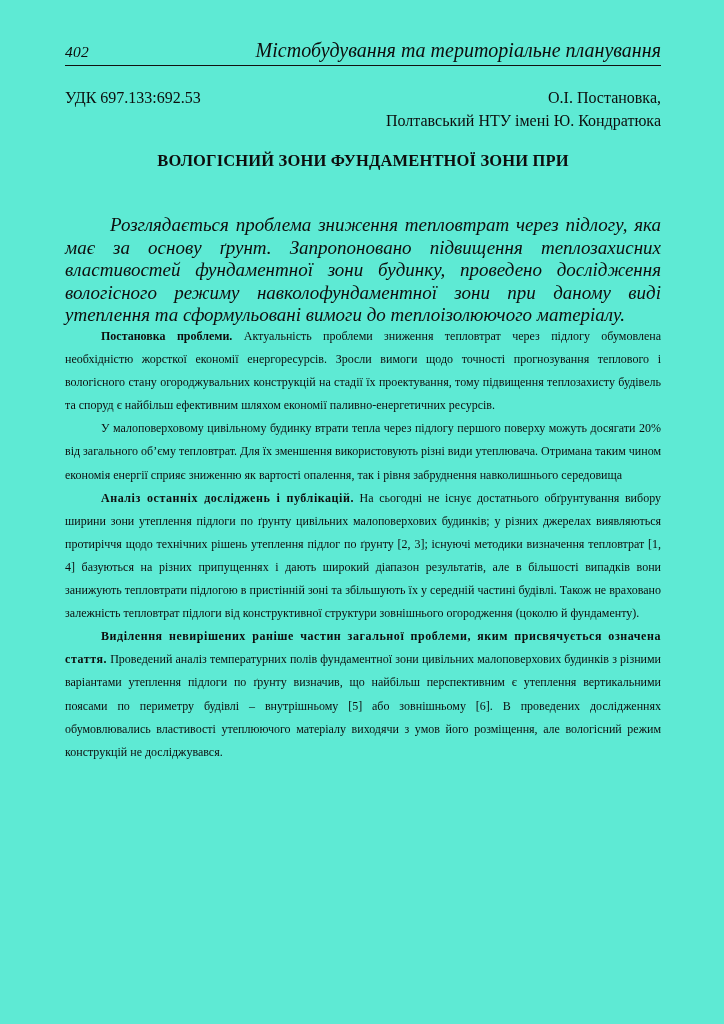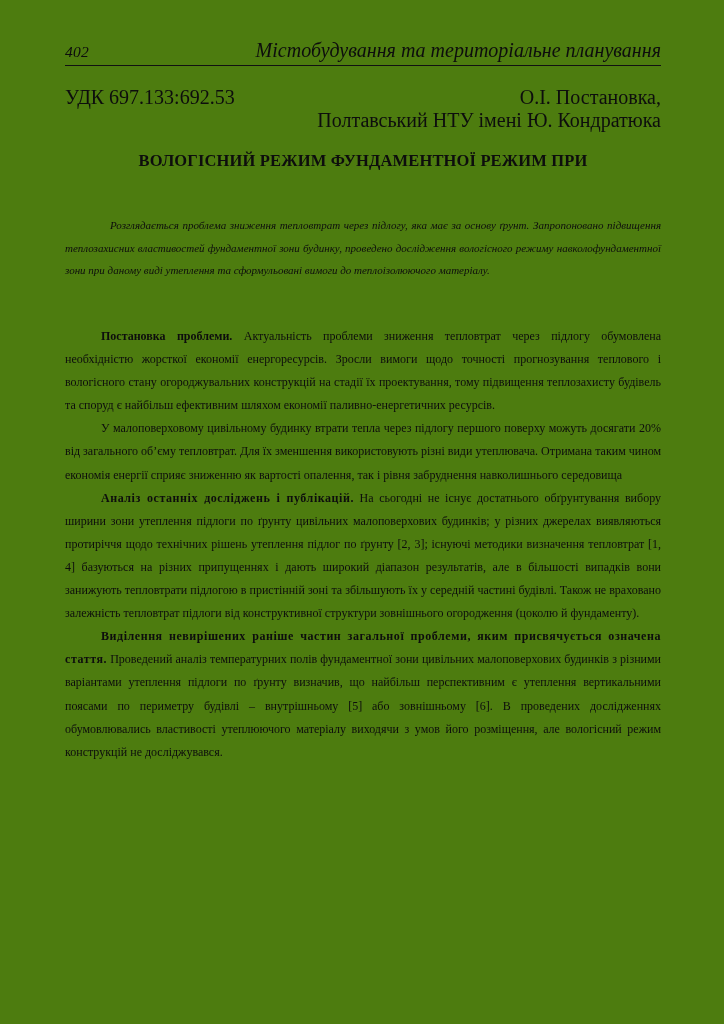--- a/index.html
+++ b/index.html
@@ -15,21 +15,21 @@
     color: #0d0d0d;
     overflow: hidden;
   }
 
   .page {
     position: absolute;
     left: 0;
     top: 0;
     width: 724px;
     height: 1024px;
-    background: #4d7c0f;
+    background: #5eead4;
   }
 
   
   .running-head {
     position: absolute;
     left: 65px;
     top: 40px;
     width: 596px;
     display: flex;
     align-items: baseline;
@@ -50,21 +50,21 @@
     font-size: 20px;
     white-space: nowrap;
   }
 
   
   .byline-block {
     position: absolute;
     left: 65px;
     top: 86px;
     width: 596px;
-    font-size: 20px;
+    font-size: 16px;
     line-height: 23px;
   }
   .byline-row {
     display: flex;
     justify-content: space-between;
     align-items: baseline;
   }
   .udc {
     white-space: nowrap;
   }
@@ -92,21 +92,21 @@
     display: block;
   }
 
   
   .abstract {
     position: absolute;
     left: 65px;
     top: 214px;
     width: 596px;
     font-style: italic;
-    font-size: 11px;
+    font-size: 19px;
     line-height: 22.5px;
     text-align: justify;
     text-justify: inter-word;
     text-indent: 45px;
   }
 
   
   .body-text {
     position: absolute;
     left: 65px;
@@ -141,21 +141,21 @@
 
   <div class="byline-block">
     <div class="byline-row">
       <span class="udc">УДК 697.133:692.53</span>
       <span class="author">О.І. Постановка,</span>
     </div>
     <div class="affiliation">Полтавський НТУ імені Ю. Кондратюка</div>
   </div>
 
   <div class="article-title">
-    <span class="tline">ВОЛОГІСНИЙ РЕЖИМ ФУНДАМЕНТНОЇ РЕЖИМ ПРИ</span>
+    <span class="tline">ВОЛОГІСНИЙ ЗОНИ ФУНДАМЕНТНОЇ ЗОНИ ПРИ</span>
   </div>
 
   <div class="abstract">Розглядається проблема зниження тепловтрат через підлогу, яка має за основу ґрунт. Запропоновано підвищення теплозахисних властивостей фундаментної зони будинку, проведено дослідження вологісного режиму навколофундаментної зони при даному виді утеплення та сформульовані вимоги до теплоізолюючого матеріалу.</div>
 
   <div class="body-text">
 
     <p>
       <span class="lead-in">Постановка проблеми.</span><span> Актуальність проблеми зниження тепловтрат через підлогу обумовлена необхідністю жорсткої економії енергоресурсів. Зросли вимоги щодо точності прогнозування теплового і вологісного стану огороджувальних конструкцій на стадії їх проектування, тому підвищення теплозахисту будівель та споруд є найбільш ефективним шляхом економії паливно-енергетичних ресурсів.</span>
     </p>
 

